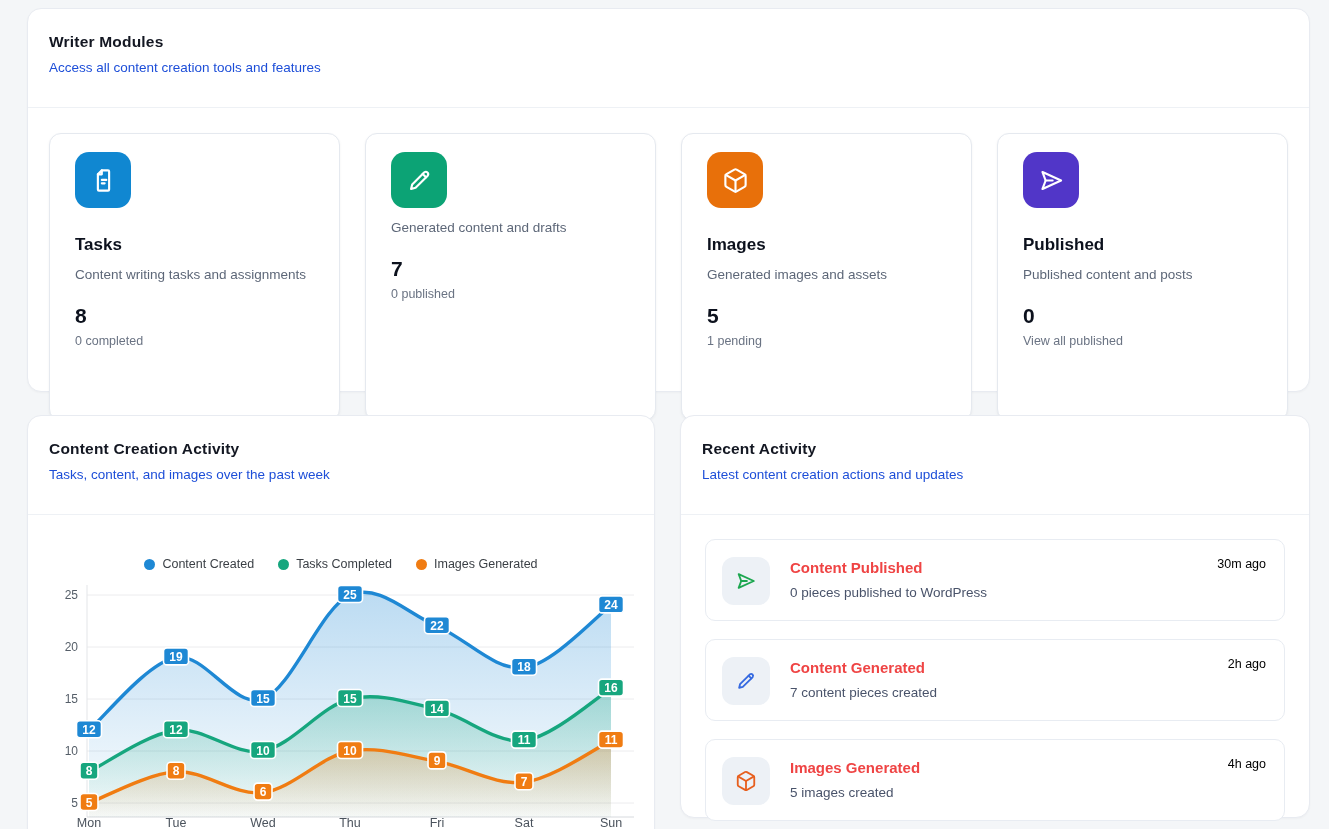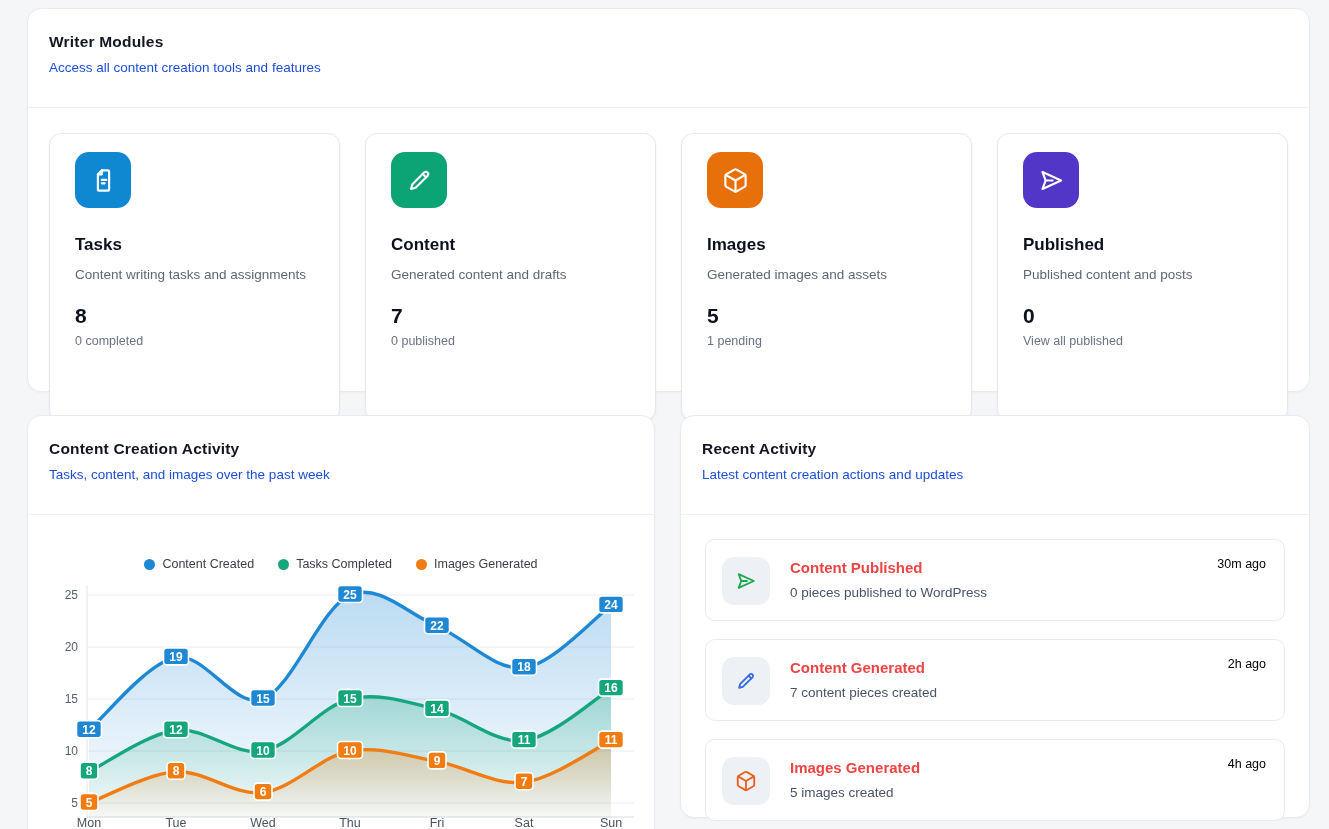--- a/index.html
+++ b/index.html
@@ -86,21 +86,20 @@
       <div class="mstat">0 completed</div>
     </div>
 
     <div class="mcard">
       <div class="tile" style="background: rgb(12, 163, 117);">
         <svg width="27" height="27" viewBox="0 0 24 24" fill="none" stroke="#ffffff" stroke-width="1.9" stroke-linecap="round" stroke-linejoin="round">
           <path d="M4.5 19.5 l1 -4 L16.3 4.7 a2.15 2.15 0 0 1 3 3 L8.5 18.5 l-4 1 Z"></path>
           <path d="M14.8 6.2 l3 3"></path>
         </svg>
       </div>
-      <div class="mtitle">Content</div>
       <div class="mdesc">Generated content and drafts</div>
       <div class="mcount">7</div>
       <div class="mstat">0 published</div>
     </div>
 
     <div class="mcard">
       <div class="tile" style="background: rgb(232, 112, 10);">
         <svg width="27" height="27" viewBox="0 0 24 24" fill="none" stroke="#ffffff" stroke-width="1.9" stroke-linecap="round" stroke-linejoin="round">
           <path d="M21 8a2 2 0 0 0-1-1.73l-7-4a2 2 0 0 0-2 0l-7 4A2 2 0 0 0 3 8v8a2 2 0 0 0 1 1.73l7 4a2 2 0 0 0 2 0l7-4A2 2 0 0 0 21 16Z"></path>
           <path d="m3.3 7 8.7 5 8.7-5"></path>

